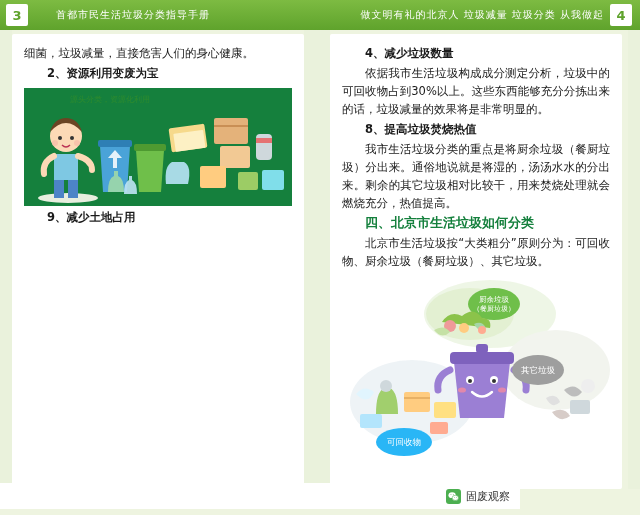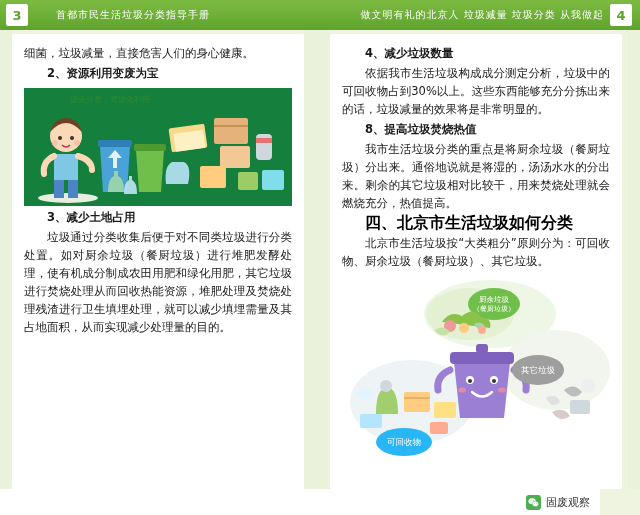--- a/index.html
+++ b/index.html
@@ -46,36 +46,36 @@
   .col.right{left:330px;}
   .col-inner{padding:10px 12px 0 12px;}
   p.t{
     margin:0 0 2px 0;
     font-size:11.5px;line-height:18px;color:#1a1a1a;
     text-align:justify;
     font-family:"DejaVu Sans","Liberation Sans",sans-serif;
   }
   p.ind{text-indent:23px;}
   p.head{font-weight:bold;text-indent:23px;}
-  p.head-green{font-weight:bold;color:#000000;text-indent:23px;font-size:16px;}
+  p.head-green{font-weight:bold;color:#15803d;text-indent:23px;font-size:13px;}
   
   .illu1{
     position:relative;
     height:118px;margin:6px 0 2px 0;
     background:#15803d;
   }
   .illu2{
     position:relative;
     height:200px;margin:4px 0 0 0;
     background:#ffffff;
     overflow:hidden;
   }
   
   .bottom{
-    position:absolute;left:0;bottom:0;width:600px;height:26px;
+    position:absolute;left:0;bottom:6px;width:520px;height:26px;
     background:#ffffff;
     display:flex;align-items:center;justify-content:flex-end;
   }
   .wechat{
     display:flex;align-items:center;margin-right:10px;
   }
   .wechat-ico{
     width:15px;height:15px;border-radius:3px;background:#4caf50;
     display:flex;align-items:center;justify-content:center;margin-right:5px;
   }
@@ -166,22 +166,21 @@
             <rect x="214" y="84" width="20" height="18" rx="2" fill="#9ccc65"></rect>
             <rect x="238" y="82" width="22" height="20" rx="2" fill="#80deea"></rect>
             <rect x="176" y="78" width="26" height="22" rx="2" fill="#ffcc80"></rect>
           </g>
           <g>
             <path d="M148 74 q-8 4 -6 22 h22 q4 -18 -4 -22z" fill="#b8e3f7" opacity=".9"></path>
           </g>
         </svg>
       </div>
 
-      <p class="t head">3、减少土地占用</p>
-      <p class="t ind">垃圾通过分类收集后便于对不同类垃圾进行分类处置。如对厨余垃圾（餐厨垃圾）进行堆肥发酵处理，使有机成分制成农田用肥和绿化用肥，其它垃圾进行焚烧处理从而回收热能资源，堆肥处理及焚烧处理残渣进行卫生填埋处理，就可以减少填埋需量及其占地面积，从而实现减少处理量的目的。</p>
+      <p class="t head">9、减少土地占用</p>
     </div>
   </div>
 
   <div class="col right">
     <div class="col-inner">
       <p class="t head">4、减少垃圾数量</p>
       <p class="t ind">依据我市生活垃圾构成成分测定分析，垃圾中的可回收物占到30%以上。这些东西能够充分分拣出来的话，垃圾减量的效果将是非常明显的。</p>
       <p class="t head">8、提高垃圾焚烧热值</p>
       <p class="t ind">我市生活垃圾分类的重点是将厨余垃圾（餐厨垃圾）分出来。通俗地说就是将湿的，汤汤水水的分出来。剩余的其它垃圾相对比较干，用来焚烧处理就会燃烧充分，热值提高。</p>
       <p class="t head-green">四、北京市生活垃圾如何分类</p>

